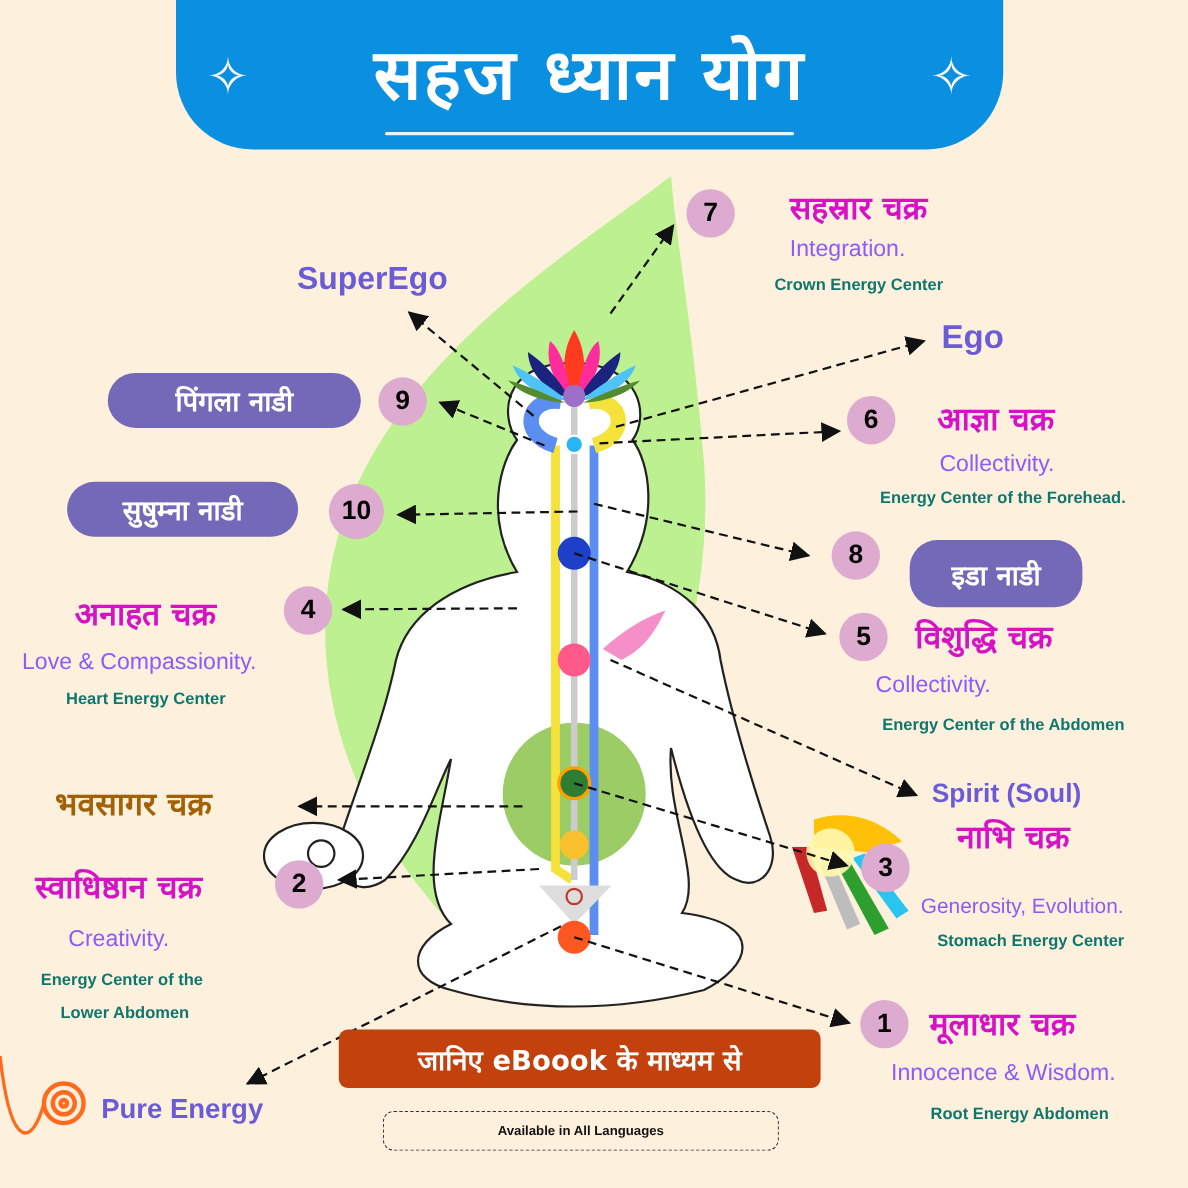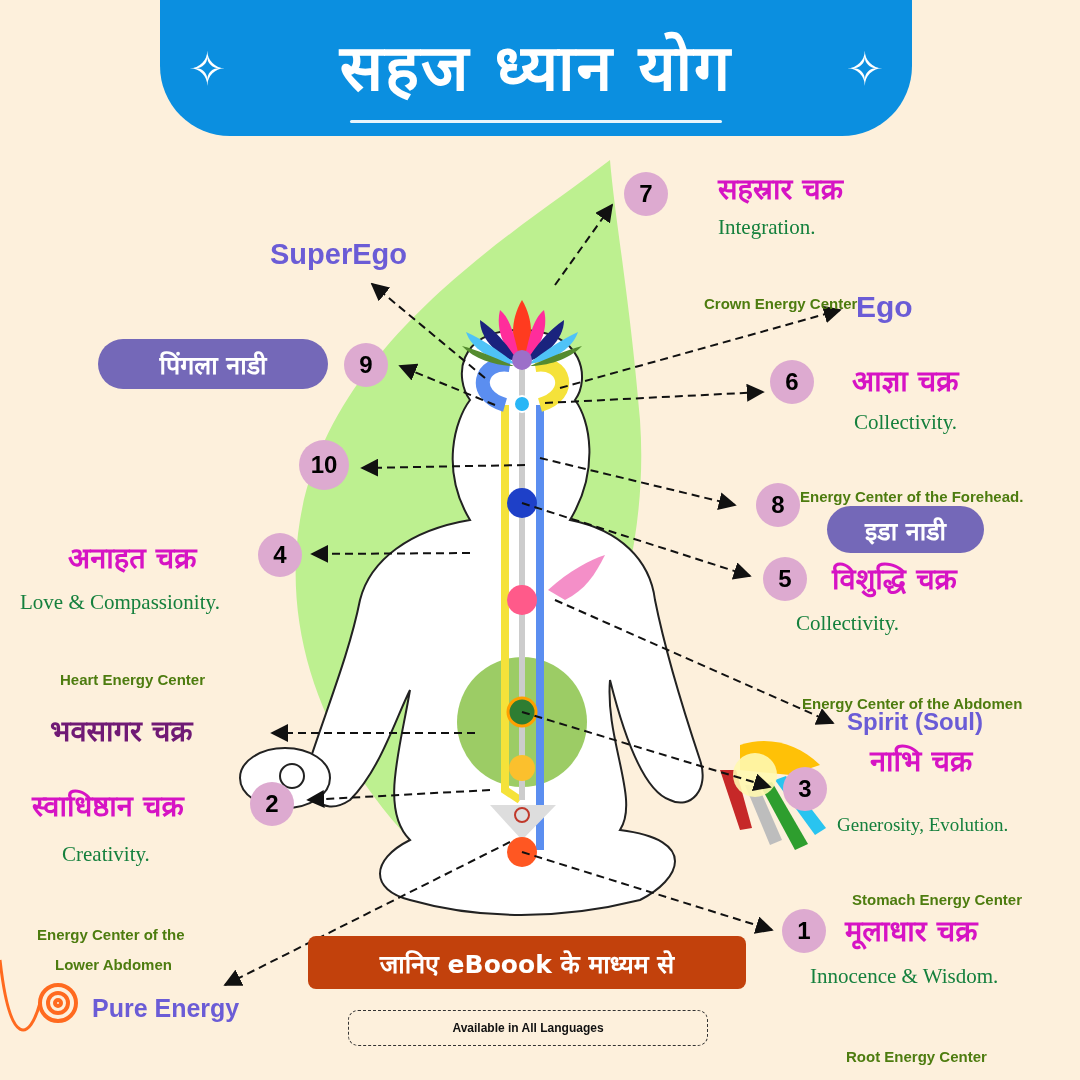--- a/index.html
+++ b/index.html
@@ -5,24 +5,24 @@
   html,body{margin:0;padding:0;}
   body{width:1080px;height:1080px;overflow:hidden;background:#fdf0dc;font-family:"DejaVu Sans",sans-serif;position:relative;}
   .canvas{position:absolute;left:0;top:0;width:1080px;height:1080px;}
   .header{position:absolute;left:160px;top:0;width:752px;height:136px;background:#0b8fe0;border-radius:0 0 70px 70px;}
   .title{position:absolute;left:0;top:22px;width:752px;text-align:center;color:#fff;font-weight:bold;font-size:64px;letter-spacing:2px;}
   .title-underline{position:absolute;left:190px;top:120px;width:372px;height:3px;background:#fff;border-radius:2px;opacity:.9;}
   .orn{position:absolute;top:42px;color:#fff;font-size:46px;font-weight:bold;}
   .num{position:absolute;width:44px;height:44px;border-radius:50%;background:#ddaad0;color:#000;font-weight:bold;font-size:24px;display:flex;align-items:center;justify-content:center;font-family:"Liberation Sans",sans-serif;}
   .num.wide{width:50px;height:50px;}
   .hindi-pink{position:absolute;color:#d613c4;font-weight:bold;font-size:29px;white-space:nowrap;}
-  .hindi-purple{position:absolute;color:#701a75;font-weight:bold;font-size:29px;white-space:nowrap;}
+  .hindi-purple{position:absolute;color:#a16207;font-weight:bold;font-size:29px;white-space:nowrap;}
   .eng-purple{position:absolute;color:#6b5cd6;font-weight:bold;font-size:26px;white-space:nowrap;font-family:"Liberation Sans",sans-serif;}
-  .quality{position:absolute;color:#15803d;font-size:21px;white-space:nowrap;text-align:center;font-family:Liberation Serif, serif;}
-  .center-label{position:absolute;color:#4d7c0f;font-size:15px;font-weight:bold;white-space:nowrap;text-align:center;font-family:"Liberation Sans",sans-serif;margin-top:44px;}
+  .quality{position:absolute;color:#8b5cf6;font-size:21px;white-space:nowrap;text-align:center;font-family:Liberation Sans, sans-serif;}
+  .center-label{position:absolute;color:#0f766e;font-size:15px;font-weight:bold;white-space:nowrap;text-align:center;font-family:"Liberation Sans",sans-serif;}
   .pill{position:absolute;height:50px;border-radius:25px;background:#7468b8;color:#fff;font-weight:bold;font-size:25px;display:flex;align-items:center;justify-content:center;white-space:nowrap;}
   .cta{position:absolute;left:308px;top:936px;width:438px;height:53px;border-radius:8px;background:#c2410c;color:#fff;font-weight:bold;font-size:25px;display:flex;align-items:center;justify-content:center;}
   .avail{position:absolute;left:348px;top:1010px;width:358px;height:34px;border:1.5px dashed #333;border-radius:10px;color:#111;font-weight:bold;font-size:12px;display:flex;align-items:center;justify-content:center;font-family:"Liberation Sans",sans-serif;}
   svg{position:absolute;left:0;top:0;}
 </style>
 </head>
 <body>
 
 <div class="canvas">
 
@@ -124,24 +124,25 @@
   <div class="eng-purple" style="left:856px;top:290px;font-size:30px;">Ego</div>
 
   <div class="pill" style="left:98px;top:339px;width:230px;">पिंगला नाडी</div>
   <div class="num" style="left:344px;top:343px;">9</div>
 
   <div class="num" style="left:770px;top:360px;">6</div>
   <div class="hindi-pink" style="left:852px;top:360px;">आज्ञा चक्र</div>
   <div class="quality" style="left:854px;top:410px;">Collectivity.</div>
   <div class="center-label" style="left:800px;top:444px;">Energy Center of the Forehead.</div>
 
+  <div class="pill" style="left:61px;top:438px;width:210px;">सुषुम्ना नाडी</div>
   <div class="num wide" style="left:299px;top:440px;">10</div>
 
   <div class="num" style="left:756px;top:483px;">8</div>
-  <div class="pill" style="left:827px;top:506px;width:157px;height:47px;">इडा नाडी</div>
+  <div class="pill" style="left:827px;top:491px;width:157px;height:61px;">इडा नाडी</div>
 
   <div class="hindi-pink" style="left:68px;top:537px;">अनाहत चक्र</div>
   <div class="num" style="left:258px;top:533px;">4</div>
   <div class="quality" style="left:20px;top:590px;">Love &amp; Compassionity.</div>
   <div class="center-label" style="left:60px;top:627px;">Heart Energy Center</div>
 
   <div class="num" style="left:763px;top:557px;">5</div>
   <div class="hindi-pink" style="left:832px;top:558px;">विशुद्धि चक्र</div>
   <div class="quality" style="left:796px;top:611px;">Collectivity.</div>
   <div class="center-label" style="left:802px;top:651px;">Energy Center of the Abdomen</div>
@@ -157,19 +158,19 @@
 
   <div class="hindi-pink" style="left:32px;top:785px;">स्वाधिष्ठान चक्र</div>
   <div class="num" style="left:250px;top:782px;">2</div>
   <div class="quality" style="left:62px;top:842px;">Creativity.</div>
   <div class="center-label" style="left:37px;top:882px;">Energy Center of the</div>
   <div class="center-label" style="left:55px;top:912px;">Lower Abdomen</div>
 
   <div class="num" style="left:782px;top:909px;">1</div>
   <div class="hindi-pink" style="left:845px;top:910px;">मूलाधार चक्र</div>
   <div class="quality" style="left:810px;top:964px;">Innocence &amp; Wisdom.</div>
-  <div class="center-label" style="left:846px;top:1004px;">Root Energy Center</div>
+  <div class="center-label" style="left:846px;top:1004px;">Root Energy Abdomen</div>
 
   <div class="eng-purple" style="left:92px;top:994px;font-size:25px;">Pure Energy</div>
 
   <div class="cta">जानिए eBoook के माध्यम से</div>
   <div class="avail">Available in All Languages</div>
 </div>
 
 </body></html>

